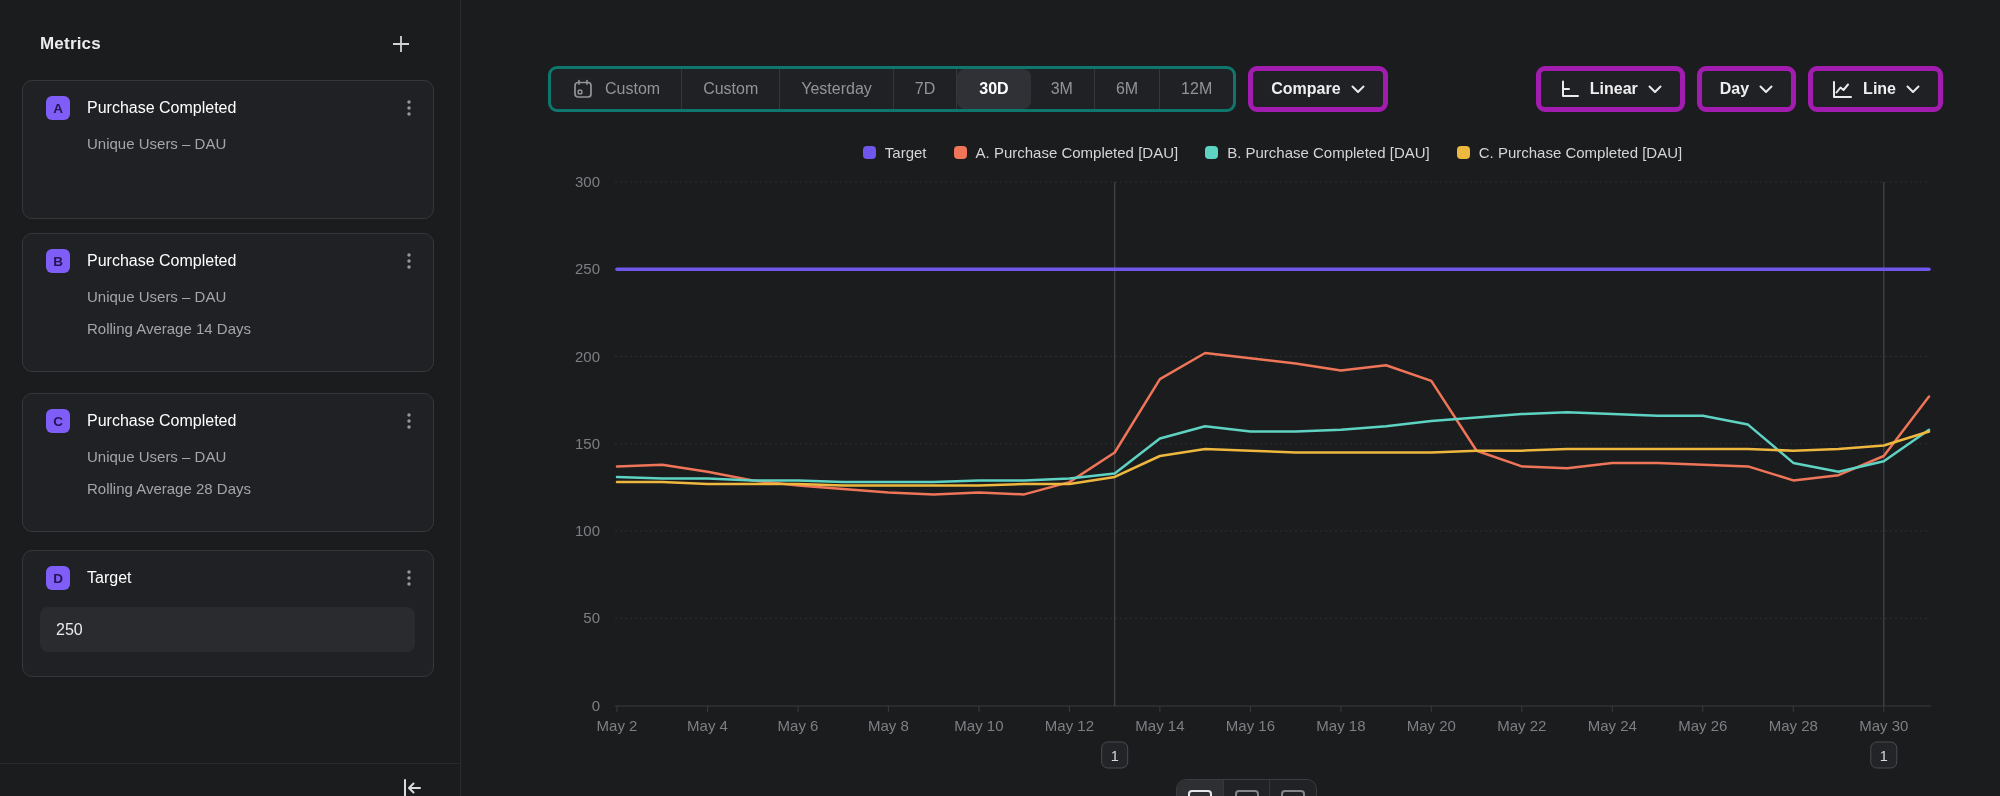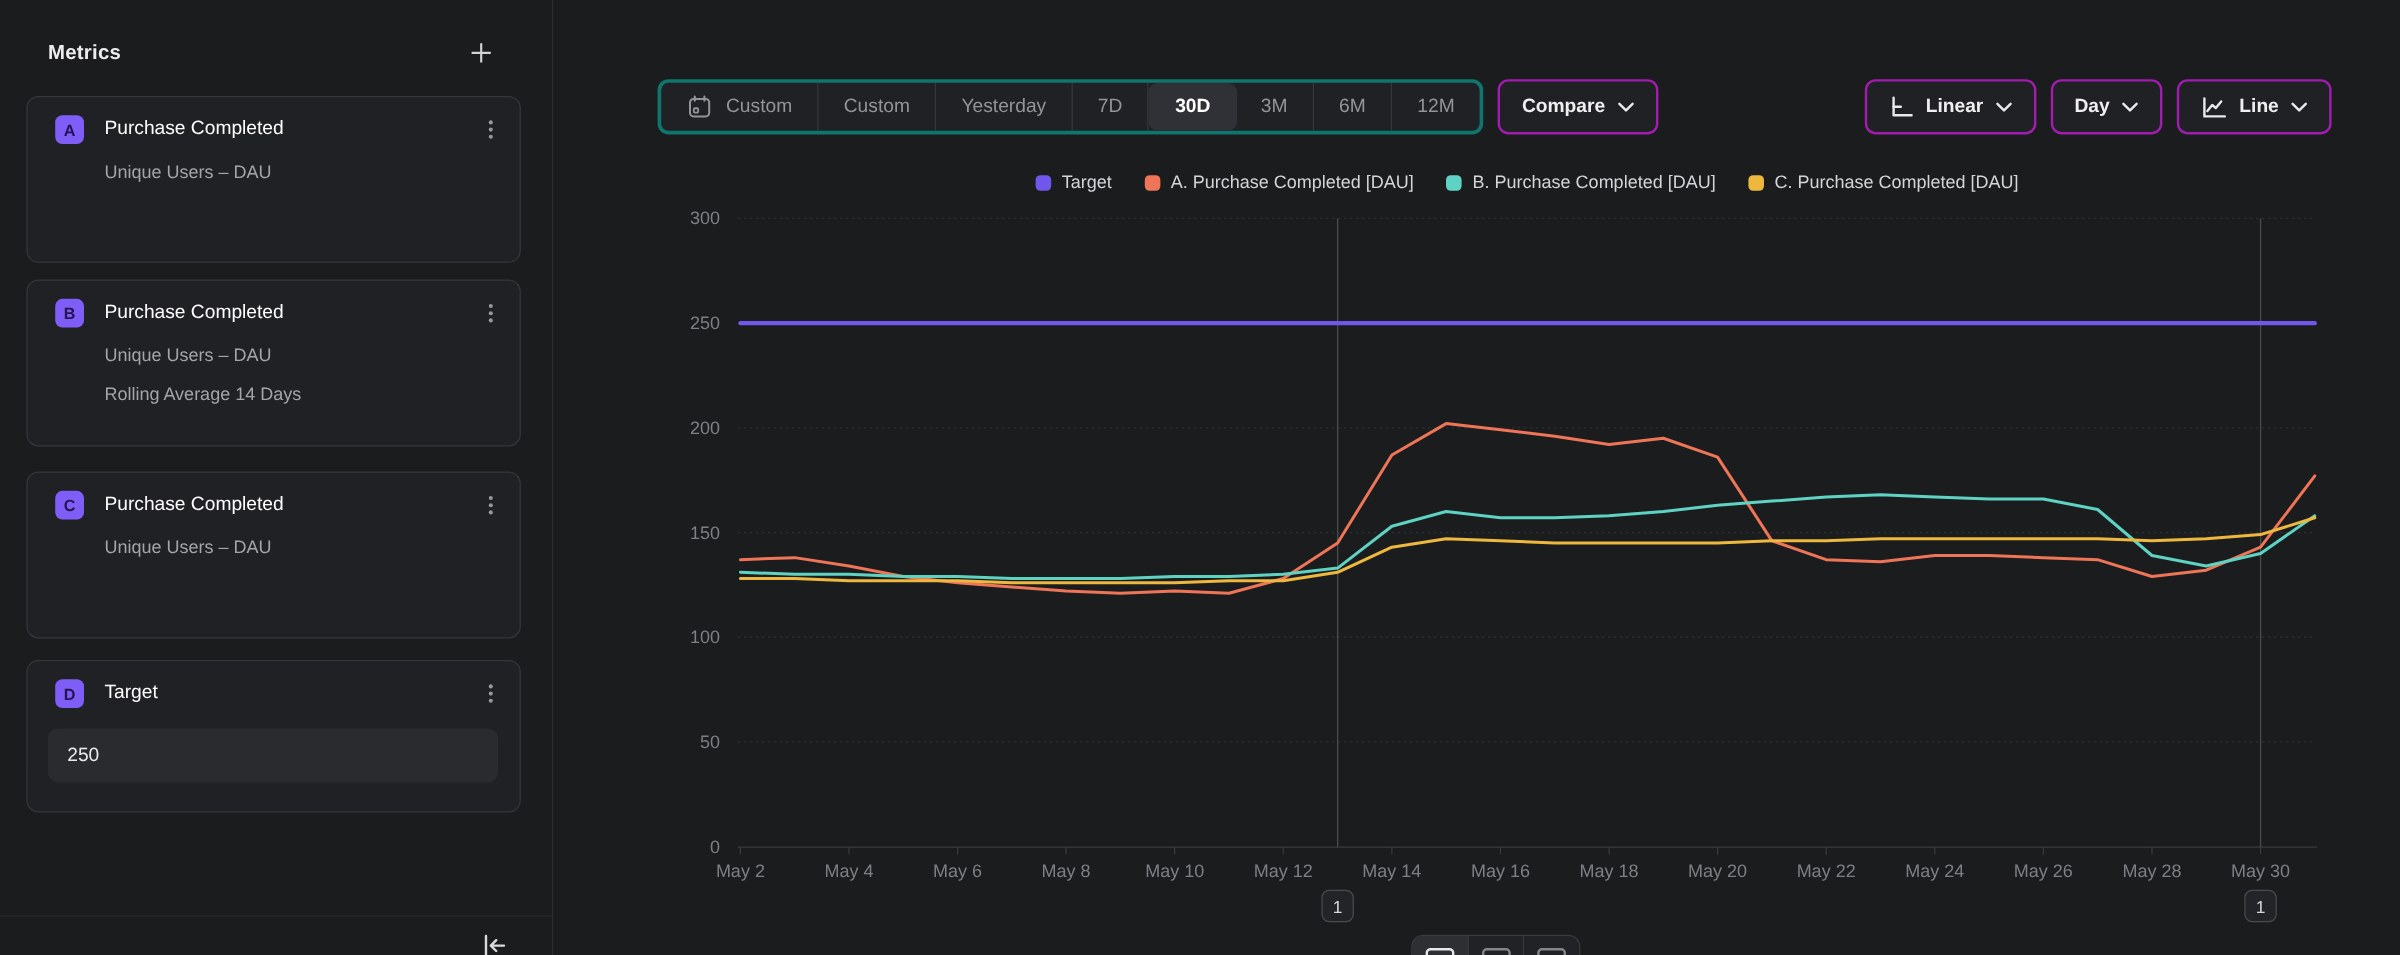--- a/index.html
+++ b/index.html
@@ -42,21 +42,21 @@
     display:flex; justify-content:space-between; align-items:center; }
   .tb-left, .tb-right { display:flex; gap:12px; }
   .seg-group { display:flex; align-items:stretch; height:46px; border:3px solid #0f766e;
     border-radius:9px; background:#202124; overflow:hidden; }
   .seg { display:flex; align-items:center; gap:11px; padding:0 21px; font-size:16px;
     color:#939499; border-right:1px solid #36373b; cursor:pointer; white-space:nowrap; }
   .seg:last-child { border-right:none; }
   .seg.active { background:#303136; color:#ffffff; font-weight:700; border-radius:8px;
     border-right:none; margin-right:-1px; padding:0 22px; }
   .btn { display:flex; align-items:center; gap:10px; height:46px; padding:0 18px;
-    border:2px solid #a21caf; border-radius:9px; background:#202124; color:#efeff1;
+    border:5px solid #a21caf; border-radius:9px; background:#202124; color:#efeff1;
     font-size:16px; font-weight:700; cursor:pointer; font-family:"Liberation Sans", sans-serif; }
   
   .legend { position:absolute; left:615px; width:1315px; top:141px; height:22px;
     display:flex; align-items:center; justify-content:center; gap:27px; }
   .legend-item { display:flex; align-items:center; gap:9px; font-size:15px; color:#d4d5d8; cursor:pointer; }
   .swatch { width:13px; height:13px; border-radius:4px; flex:none; }
   
   #chart-svg { position:absolute; left:0; top:0; pointer-events:none; }
   #chart-svg polyline, #chart-svg g.ann { pointer-events:auto; }
   
@@ -187,20 +187,21 @@
         <svg width="16" height="18" viewBox="0 0 16 18">
             <g fill="#97989c">
               <circle cx="8" cy="3" r="1.7"></circle>
               <circle cx="8" cy="9" r="1.7"></circle>
               <circle cx="8" cy="15" r="1.7"></circle>
             </g>
           </svg>
       </span>
     </div>
     <div class="card-sub">Unique Users – DAU</div>
+    <div class="card-sub">Rolling Average 28 Days</div>
   </div>
 
   <div class="card card-d">
     <div class="card-head">
       <span class="badge">D</span>
       <span class="card-title">Target</span>
       <span class="kebab icon-btn">
         <svg width="16" height="18" viewBox="0 0 16 18">
             <g fill="#97989c">
               <circle cx="8" cy="3" r="1.7"></circle>

